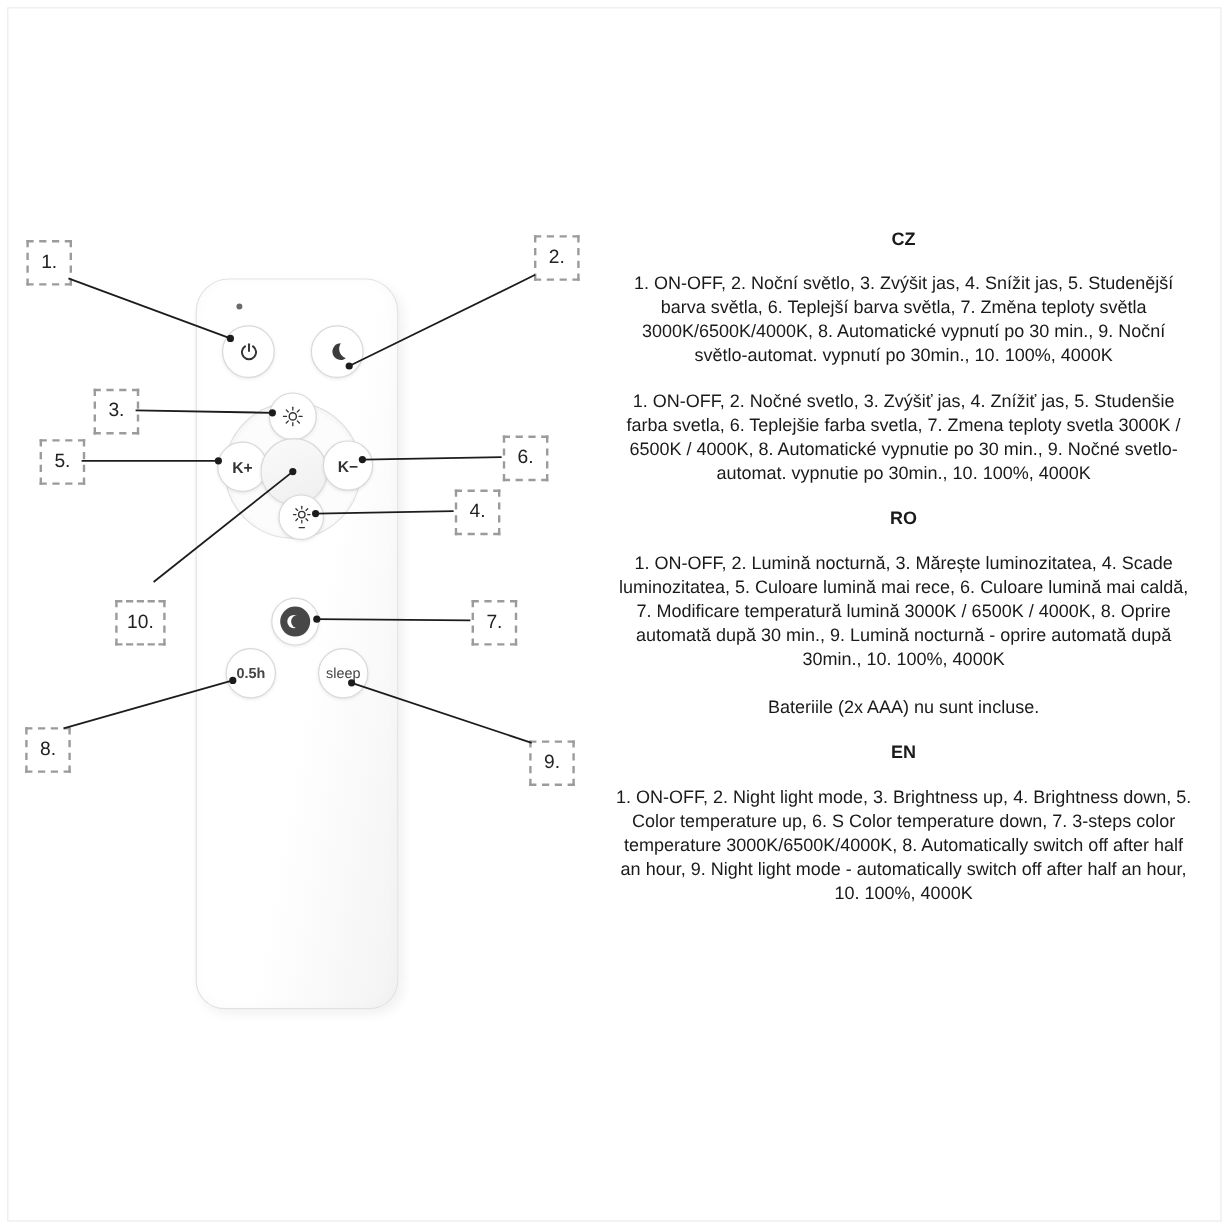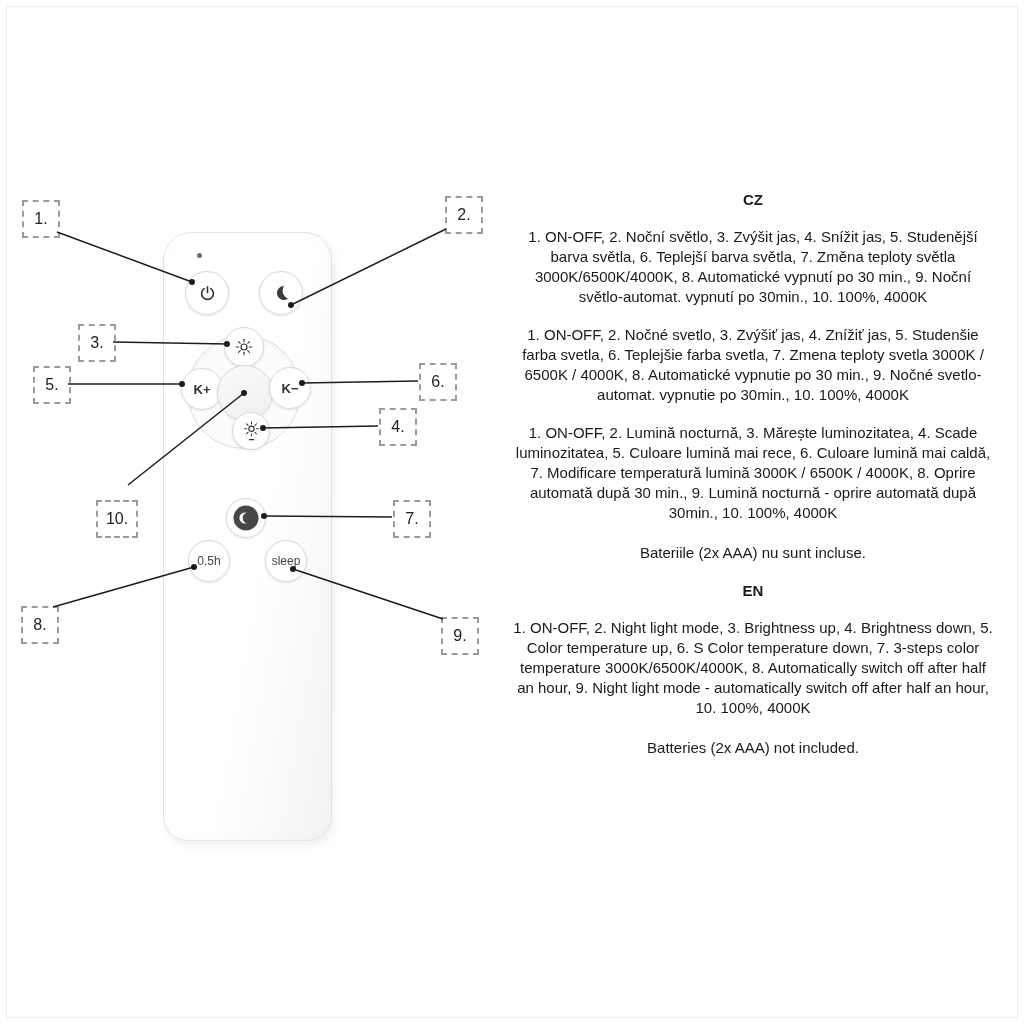--- a/index.html
+++ b/index.html
@@ -18,21 +18,21 @@
   .btn-power{left:21px;top:38px;width:42px;height:42px;}
   .btn-moon{left:95px;top:38px;width:42px;height:42px;}
   .pad{position:absolute;left:23px;top:102px;width:112px;height:112px;border-radius:50%;
        background:#fcfcfc;border:1px solid #e0e0e0;box-shadow:inset 0 1px 5px rgba(0,0,0,0.05);}
   .btn-sun-up{left:36px;top:-9px;width:38px;height:38px;}
   .btn-kplus{left:-7px;top:32px;width:40px;height:40px;}
   .btn-kminus{left:81px;top:31px;width:40px;height:40px;}
   .btn-sun-down{left:44px;top:76px;width:36px;height:36px;}
   .btn-center{left:29px;top:29px;width:54px;height:54px;background:linear-gradient(160deg,#fafafa,#efefef);}
   .btn-ctemp{left:62px;top:265px;width:38px;height:38px;}
-  .btn-halfh{left:24px;top:307px;width:40px;height:40px;}
+  .btn-halfh{left:24px;top:307px;width:40px;height:40px;font-weight:bold;}
   .btn-sleep{left:101px;top:307px;width:40px;height:40px;text-align:center;}
   .klabel{font-size:13px;font-weight:bold;color:#333;}
   .slabel{font-size:12px;color:#444;}
   .icon{display:flex;align-items:center;justify-content:center;}
 
   
   .callout{position:absolute;width:34px;height:34px;border:2px dashed #9b9b9b;background:#fff;
            display:flex;align-items:center;justify-content:center;font-size:16px;color:#222;}
   .co1{left:22px;top:200px;}  .co2{left:445px;top:196px;}
   .co3{left:78px;top:324px;}  .co5{left:33px;top:366px;}
@@ -199,22 +199,22 @@
 
   <div class="textpanel">
     <section>
       <p class="lang">CZ</p>
       <p class="body">1. ON-OFF, 2. Noční světlo, 3. Zvýšit jas, 4. Snížit jas, 5. Studenější barva světla, 6. Teplejší barva světla, 7. Změna teploty světla 3000K/6500K/4000K, 8. Automatické vypnutí po 30 min., 9. Noční světlo-automat. vypnutí po 30min., 10. 100%, 4000K</p>
     </section>
     <section>
       <p class="body">1. ON-OFF, 2. Nočné svetlo, 3. Zvýšiť jas, 4. Znížiť jas, 5. Studenšie farba svetla, 6. Teplejšie farba svetla, 7. Zmena teploty svetla 3000K / 6500K / 4000K, 8. Automatické vypnutie po 30 min., 9. Nočné svetlo-automat. vypnutie po 30min., 10. 100%, 4000K</p>
     </section>
     <section>
+      <p class="lang">RO</p>
       <p class="body">1. ON-OFF, 2. Lumină nocturnă, 3. Mărește luminozitatea, 4. Scade luminozitatea, 5. Culoare lumină mai rece, 6. Culoare lumină mai caldă, 7. Modificare temperatură lumină 3000K / 6500K / 4000K, 8. Oprire automată după 30 min., 9. Lumină nocturnă - oprire automată după 30min., 10. 100%, 4000K</p>
       <p class="battery">Bateriile (2x AAA) nu sunt incluse.</p>
     </section>
     <section>
       <p class="lang">EN</p>
       <p class="body">1. ON-OFF, 2. Night light mode, 3. Brightness up, 4. Brightness down, 5. Color temperature up, 6. S Color temperature down, 7. 3-steps color temperature 3000K/6500K/4000K, 8. Automatically switch off after half an hour, 9. Night light mode - automatically switch off after half an hour, 10. 100%, 4000K</p>
-      <p class="battery">Batteries (2x AAA) not included.</p>
     </section>
   </div>
 </div>
 
 </body></html>

